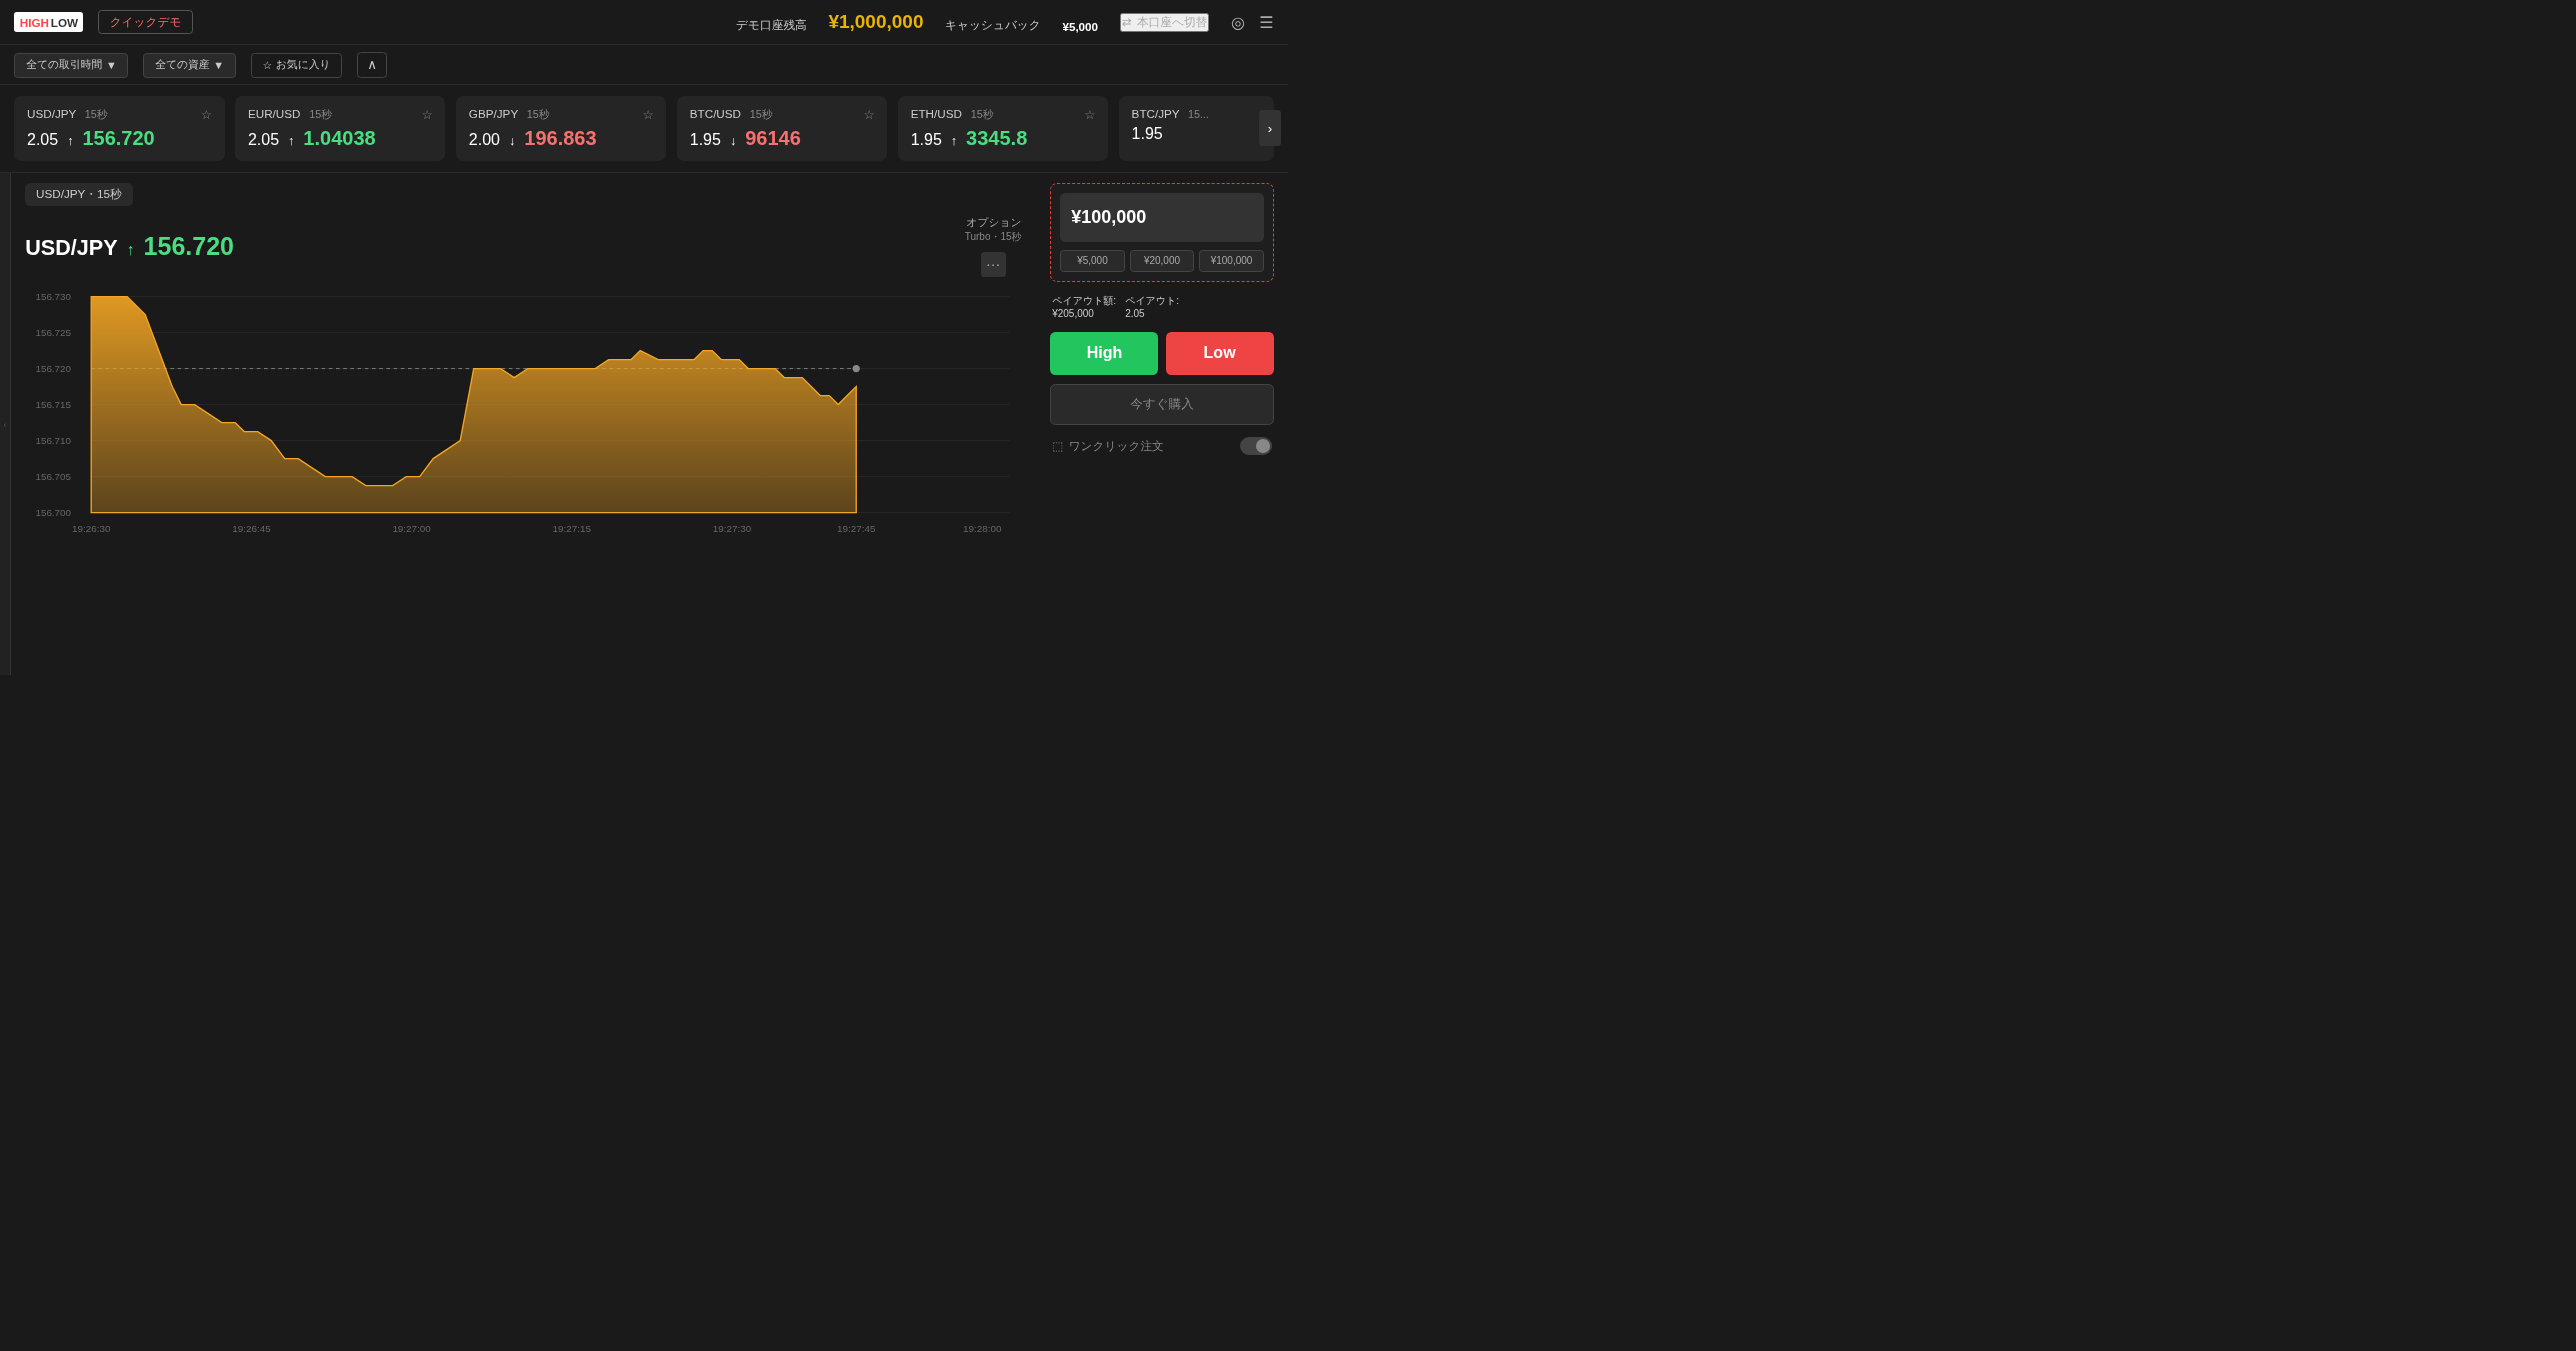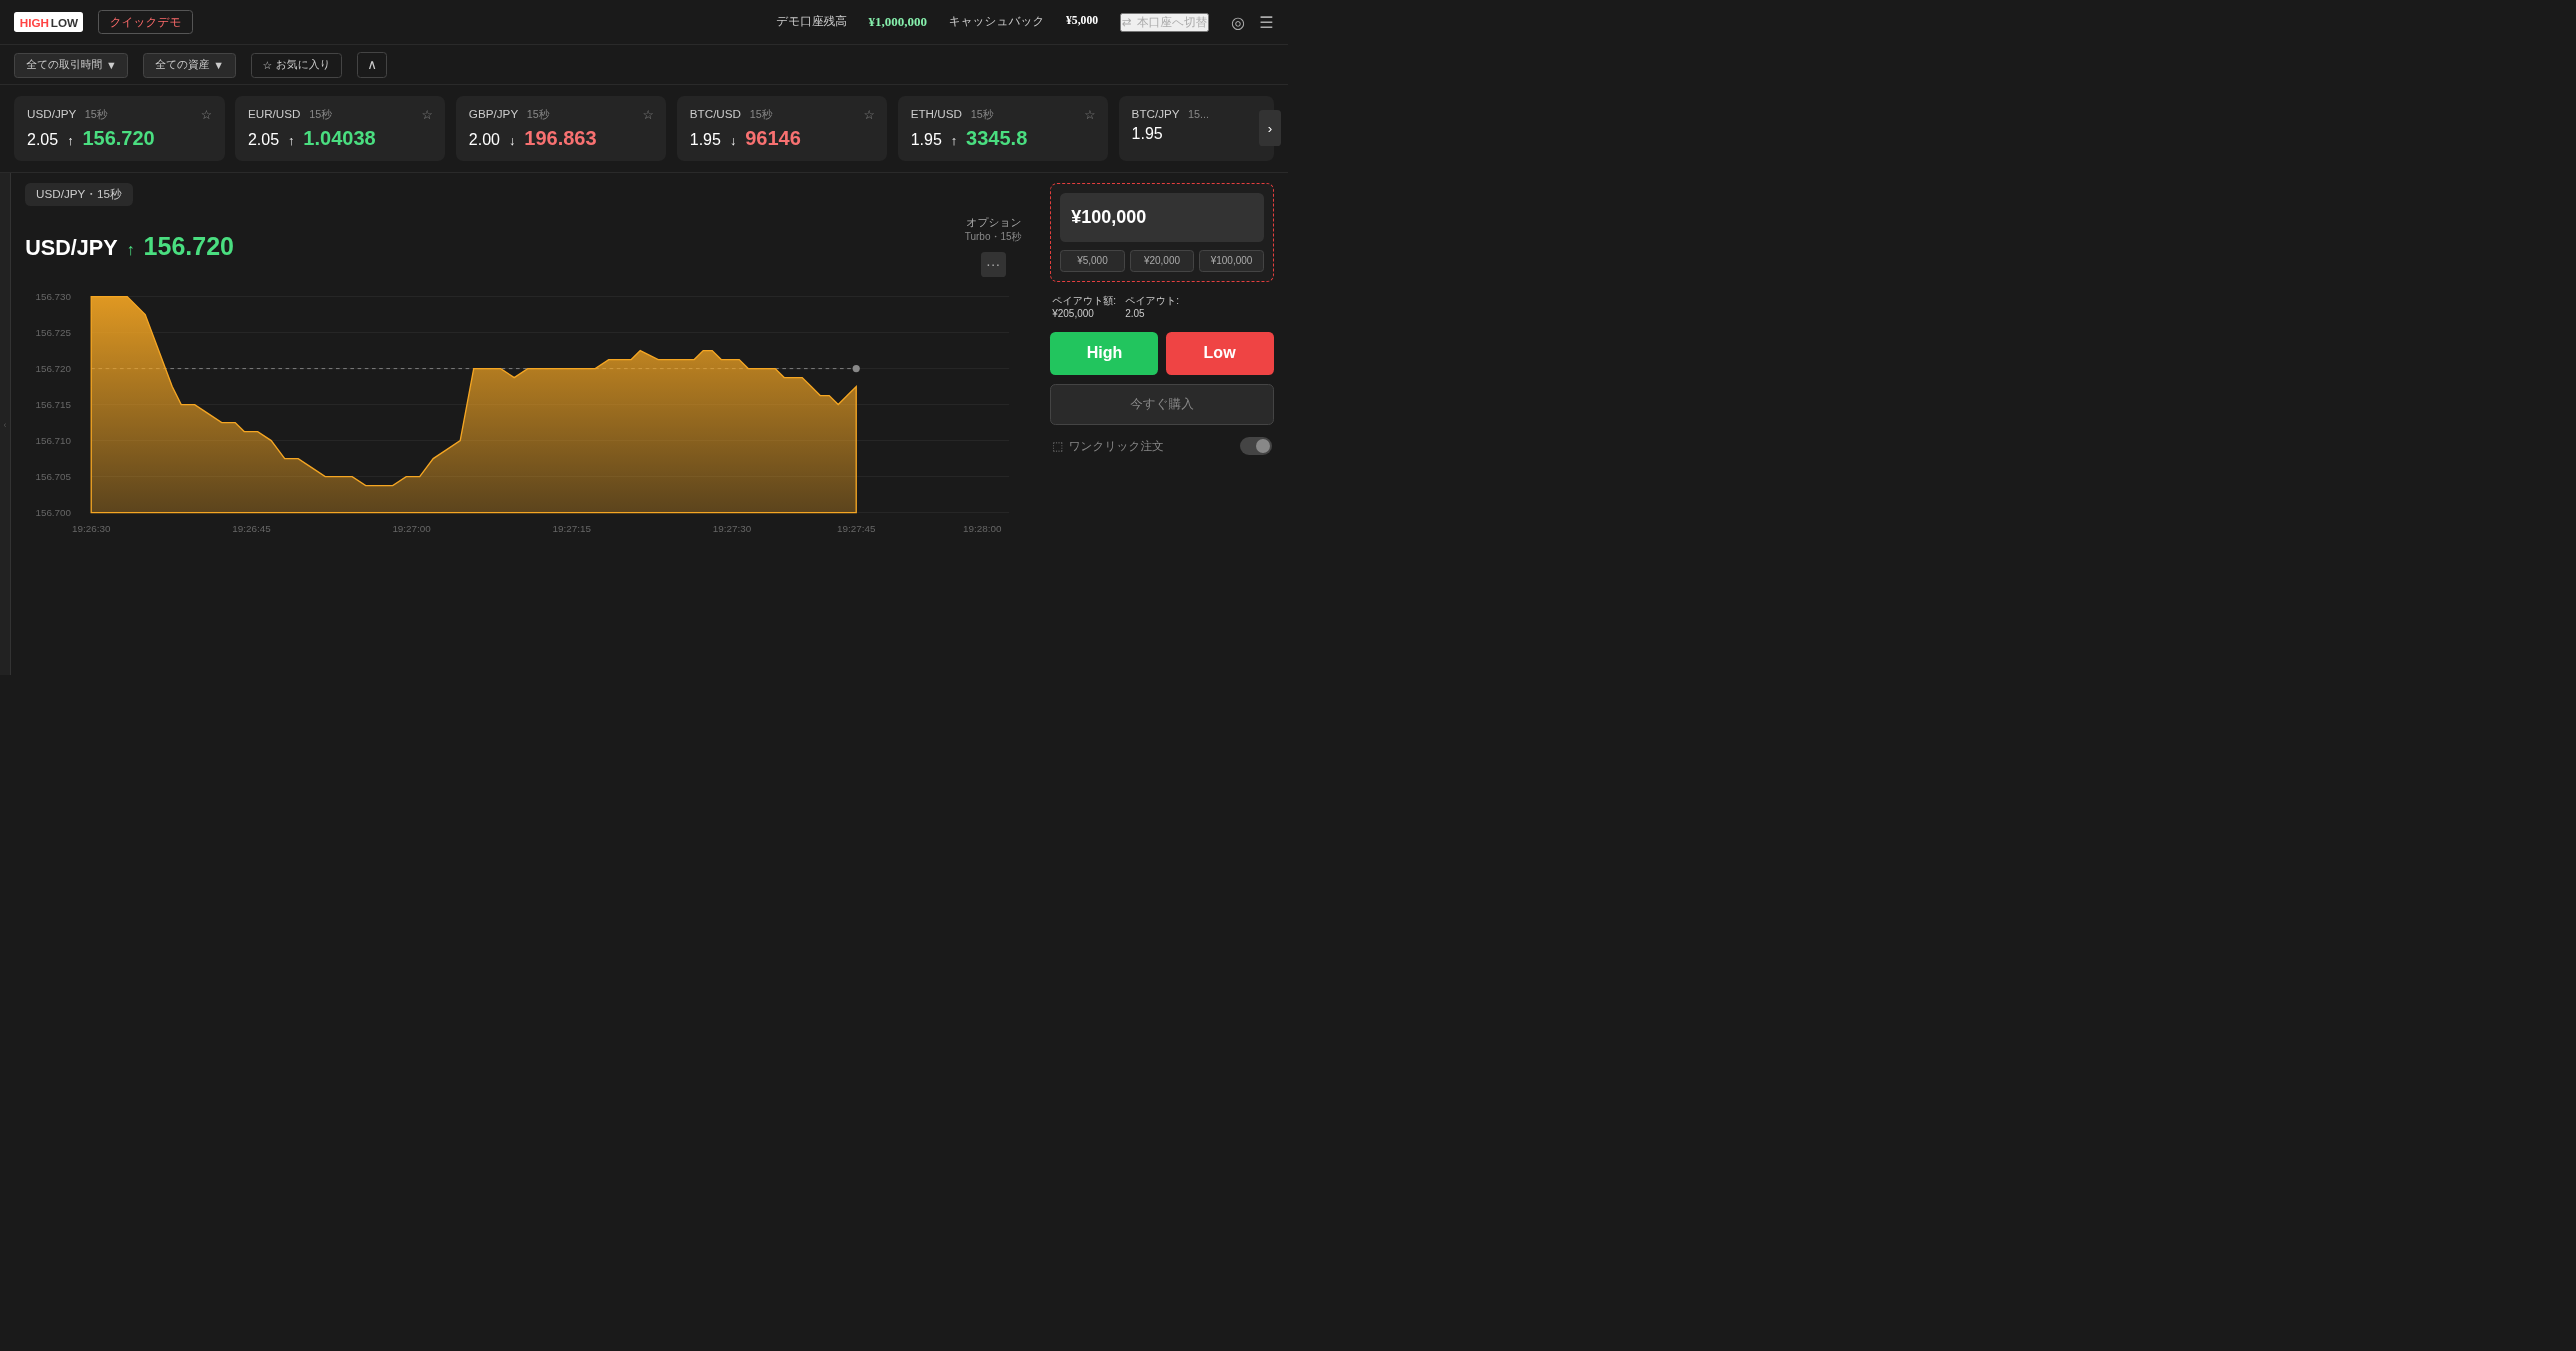--- a/index.html
+++ b/index.html
@@ -49,30 +49,29 @@
       border-radius: 3.6px;
       font-size: 11.7px;
     }
     .header-right {
       display: flex;
       align-items: center;
       gap: 21.6px;
     }
     .balance-section {
       display: flex;
-      align-items: flex-start;
+      align-items: flex-end;
       gap: 21.6px;
       font-size: 11.7px;
       color: #ccc;
-      font-family: Liberation Serif, serif;
     }
     .balance-amount {
-      color: #86efac;
-      font-weight: bold;
-      font-size: 13px;
+      color: #eab308;
+      font-weight: bold;
+      font-size: 19px;
     }
     .cashback-amount {
       color: #fff;
       font-weight: bold;
     }
     .switch-btn {
       display: flex;
       align-items: center;
       gap: 5.4px;
       color: #aaa;

